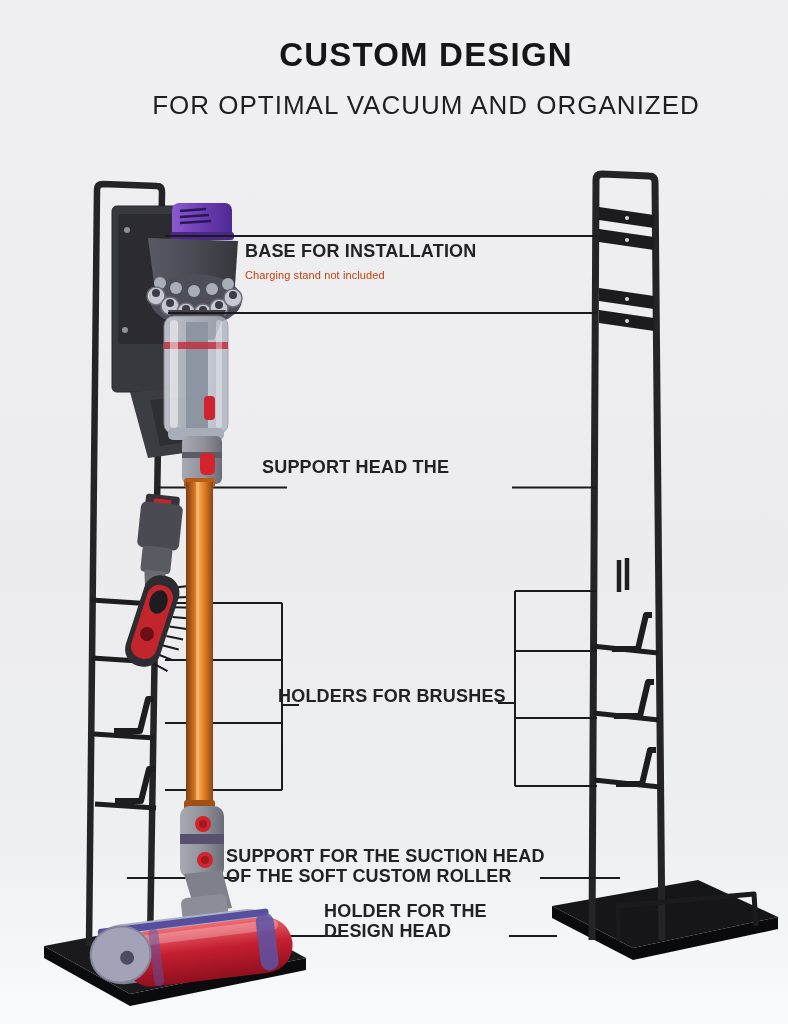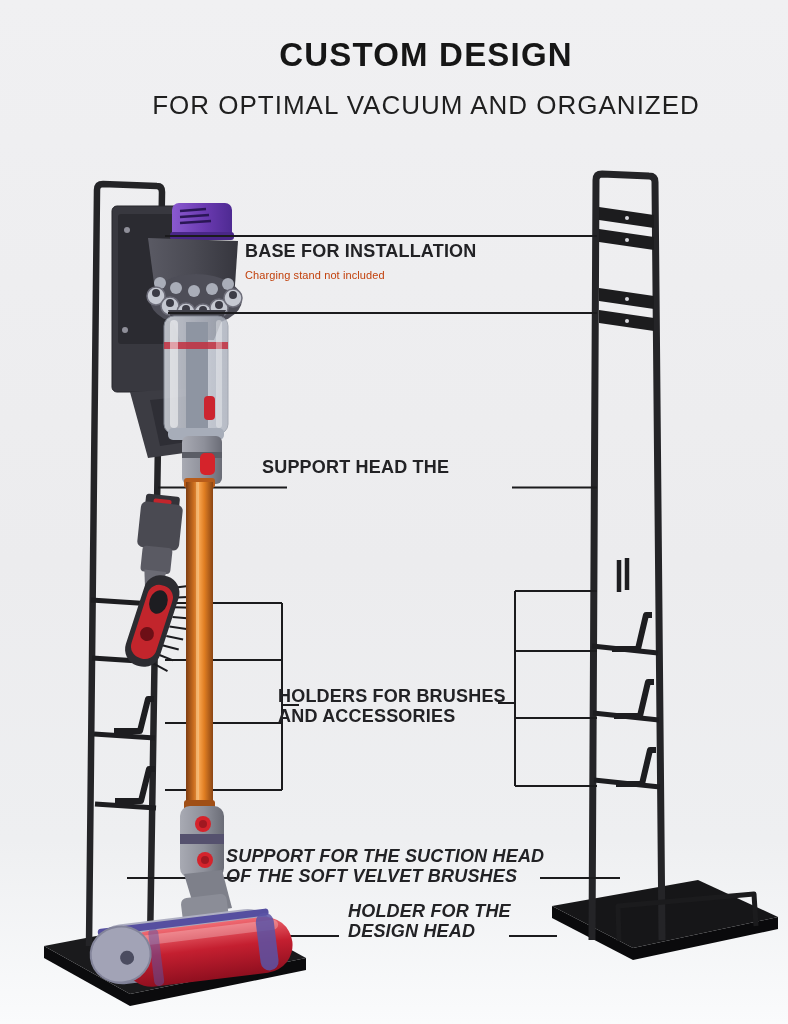--- a/index.html
+++ b/index.html
@@ -21,22 +21,22 @@
   }
   .callout{
     position:absolute;z-index:2;text-align:left;color:#222225;
     font-size:18px;font-weight:700;line-height:20px;letter-spacing:0.2px;
   }
   .callout .ln{white-space:nowrap;}
   .callout .note{font-size:11px;font-weight:500;letter-spacing:0.1px;margin-top:4px;color:#c2410c;}
   .c-charge{left:245px;top:241px;width:310px;}
   .c-support{left:262px;top:457px;width:262px;}
   .c-holders{left:278px;top:674px;width:244px;margin-top:12px;}
-  .c-suction-support{left:226px;top:846px;width:348px;font-style:italic;}
-  .c-suction-holder{left:348px;top:901px;width:190px;font-style:italic;}
+  .c-suction-support{left:226px;top:846px;width:348px;}
+  .c-suction-holder{left:324px;top:901px;width:190px;}
 </style>
 </head>
 <body>
 
 <div class="stage">
 
   <svg class="scene" width="788" height="1024" viewBox="0 0 788 1024">
     <defs>
       <linearGradient id="gPurple" x1="0" y1="0" x2="1" y2="0">
         <stop offset="0" stop-color="#8a5ad0"></stop>
@@ -271,26 +271,25 @@
     <div class="ln">BASE FOR INSTALLATION</div>
     <div class="note">Charging stand not included</div>
   </div>
 
   <div class="callout c-support">
     <div class="ln">SUPPORT HEAD THE</div>
   </div>
 
   <div class="callout c-holders">
     <div class="ln">HOLDERS FOR BRUSHES</div>
-    <div class="ln">AND ACCESSORIES</div>
   </div>
 
   <div class="callout c-suction-support">
     <div class="ln">SUPPORT FOR THE SUCTION HEAD</div>
-    <div class="ln">OF THE SOFT VELVET BRUSHES</div>
+    <div class="ln">OF THE SOFT CUSTOM ROLLER</div>
   </div>
 
   <div class="callout c-suction-holder">
     <div class="ln">HOLDER FOR THE</div>
     <div class="ln">DESIGN HEAD</div>
   </div>
 
 </div>
 
 </body></html>

